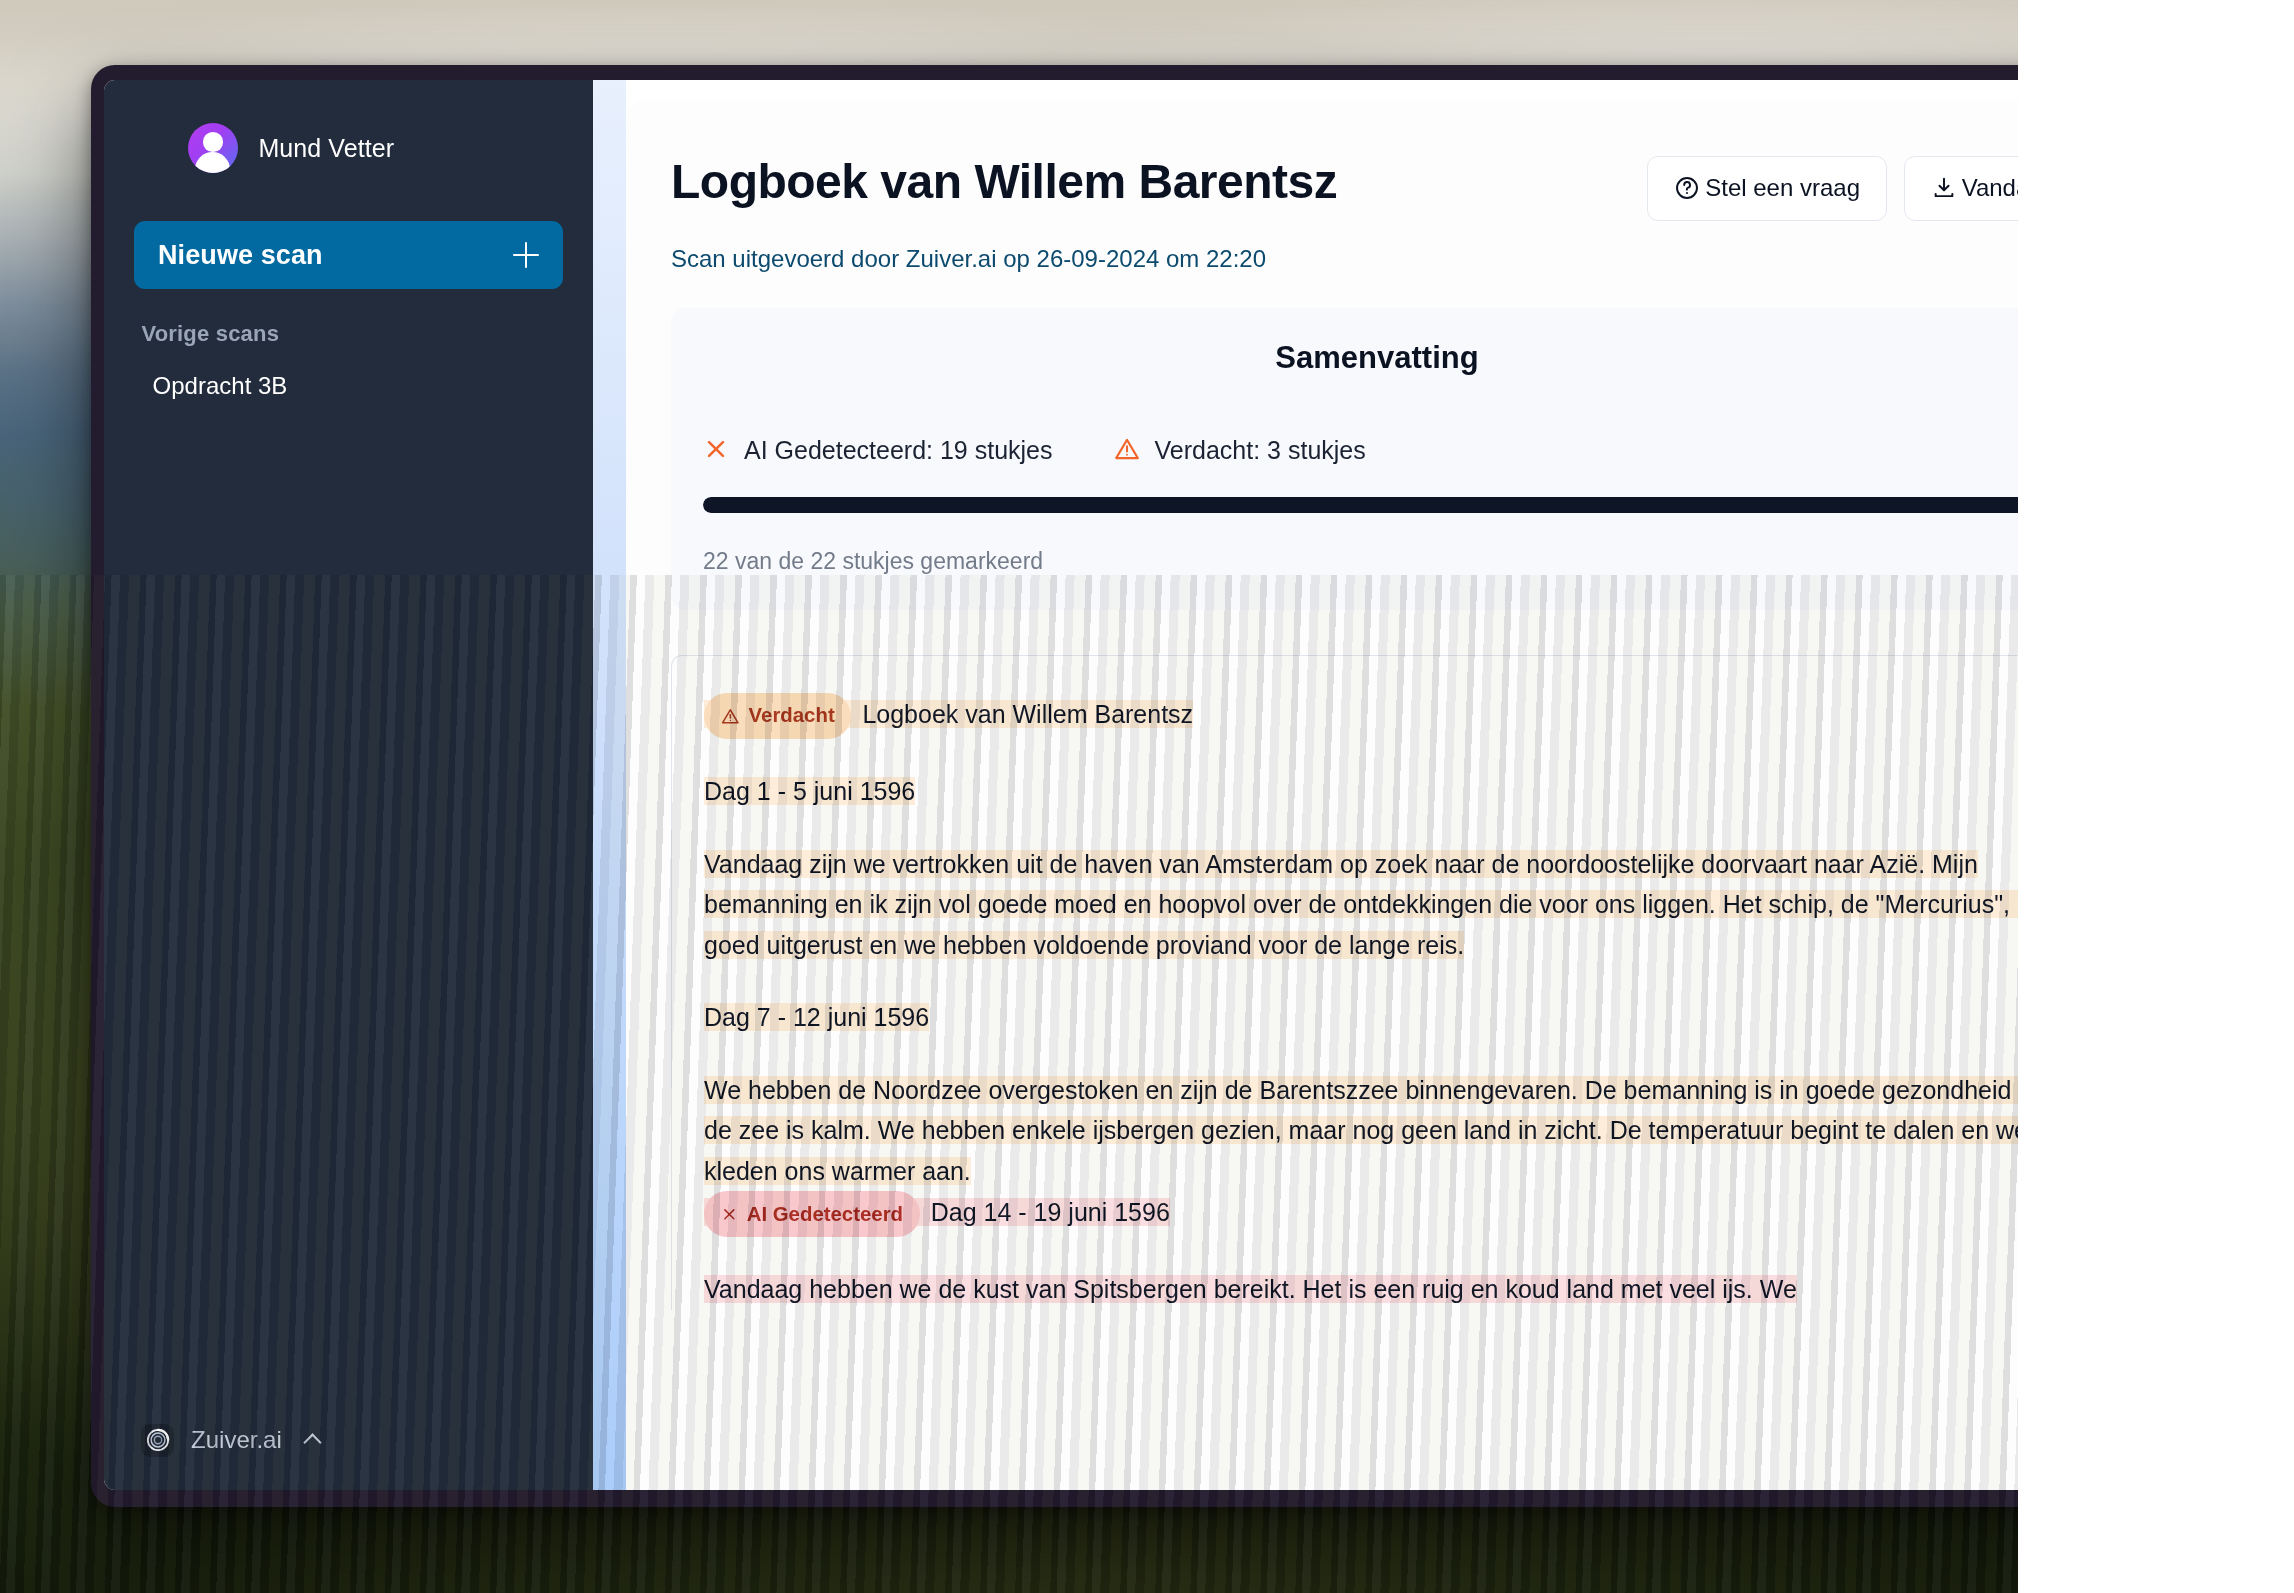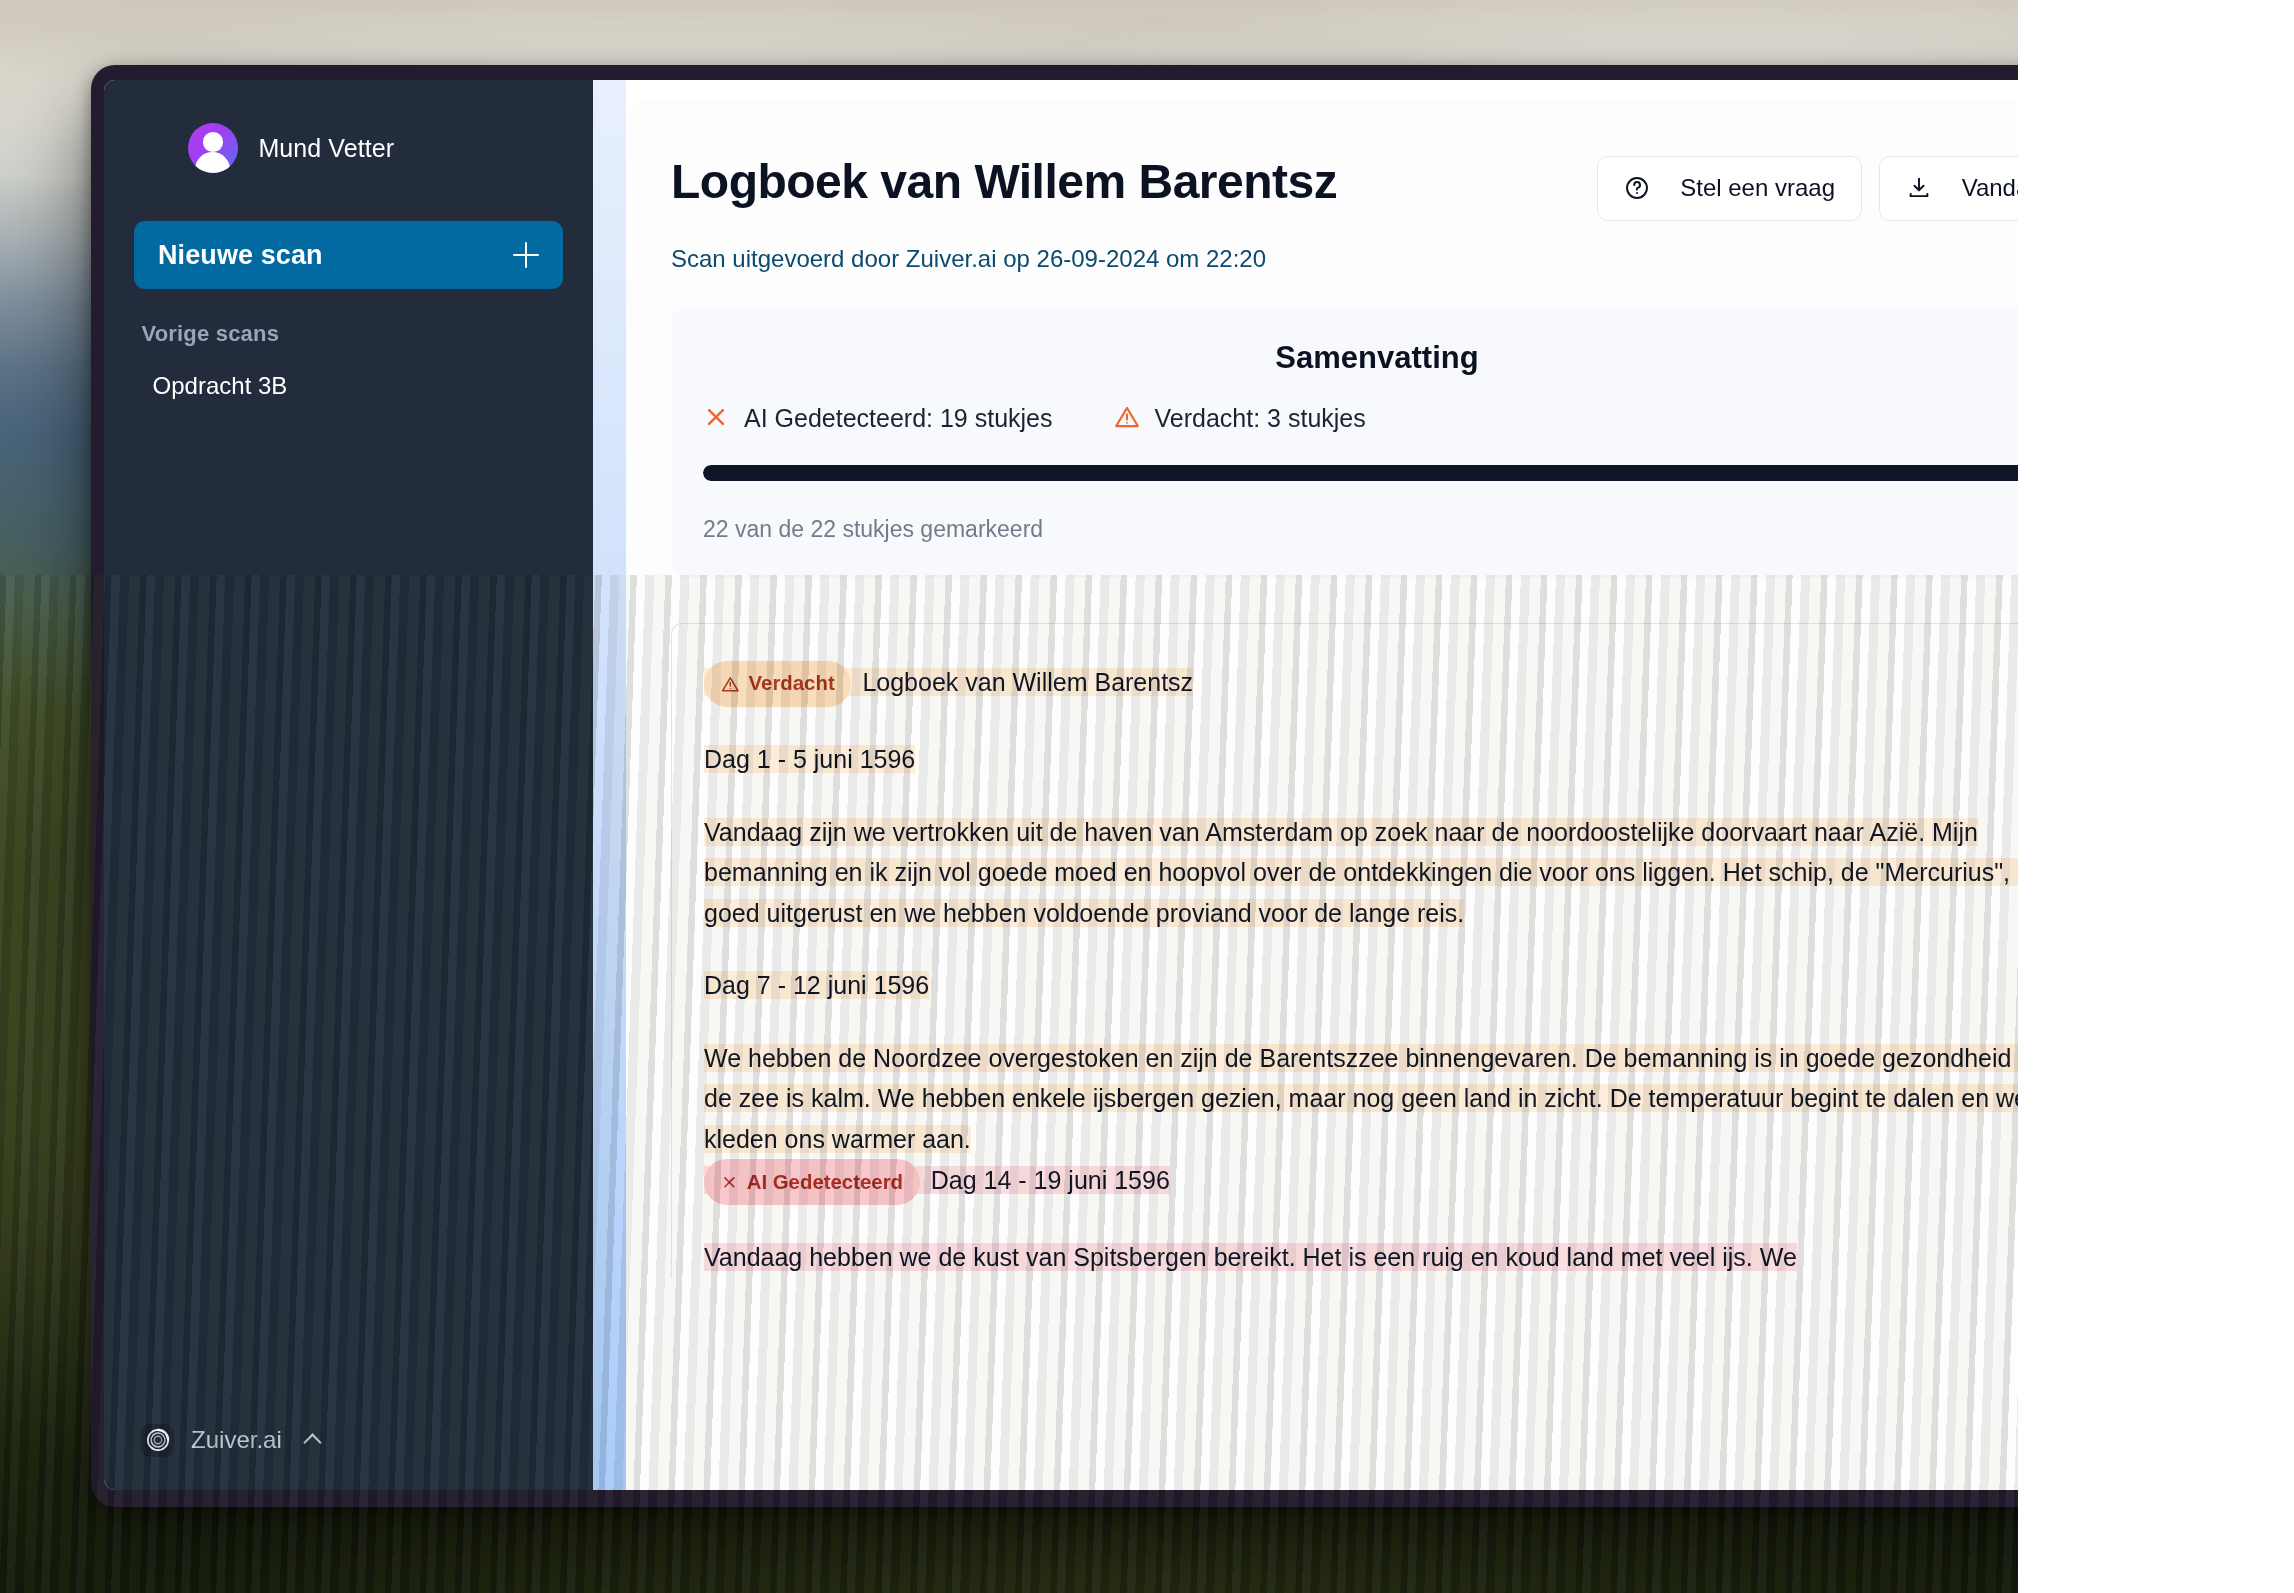--- a/index.html
+++ b/index.html
@@ -196,21 +196,21 @@
     overflow: hidden;
   }
 
   .doc-header { display: flex; align-items: flex-start; justify-content: space-between; }
   .doc-title {
     font-size: 48px; font-weight: 700; color: #0b1222; letter-spacing: -0.5px;
     line-height: 1.15; padding-top: 5.6px;
   }
   .header-actions { display: flex; gap: 16.7px; padding-top: 7.4px; }
   .hbtn {
-    display: flex; align-items: center; gap: 30px;
+    display: flex; align-items: center; gap: 5px;
     background: #ffffff;
     border: 1.4px solid #e3e8ef;
     border-radius: 11px;
     padding: 17.6px 26px;
     font-size: 24px; color: #0b1222;
     cursor: pointer; white-space: nowrap;
     font-family: "Liberation Sans", sans-serif;
   }
   .hbtn svg { flex: none; display:block; }
 
@@ -223,21 +223,21 @@
   .summary {
     margin-top: 35px;
     background: #f7f9fc;
     border-radius: 15px;
     padding: 32px 32px 35px 32px;
   }
   .summary-title {
     font-size: 31px; font-weight: 700; color: #0b1222; margin-bottom: 28px; text-align: center;
   }
   .stats { display: flex; align-items: center; gap: 61px; margin-bottom: 32px; }
-  .stat { display: flex; align-items: flex-end; gap: 15px; }
+  .stat { display: flex; align-items: flex-end; gap: 15px; margin-top: 32px; }
   .stat-text { font-size: 25px; color: #1b2333; }
   .progress-track {
     height: 16px; background: #e3e8ef; border-radius: 8.3px; overflow: hidden;
   }
   .progress-fill { height: 100%; background: #0d1526; border-radius: 8.3px; }
   .progress-caption { margin-top: 35px; font-size: 23px; color: #737b8a; }
 
   
   .doc-body {
     margin-top: 45px;

